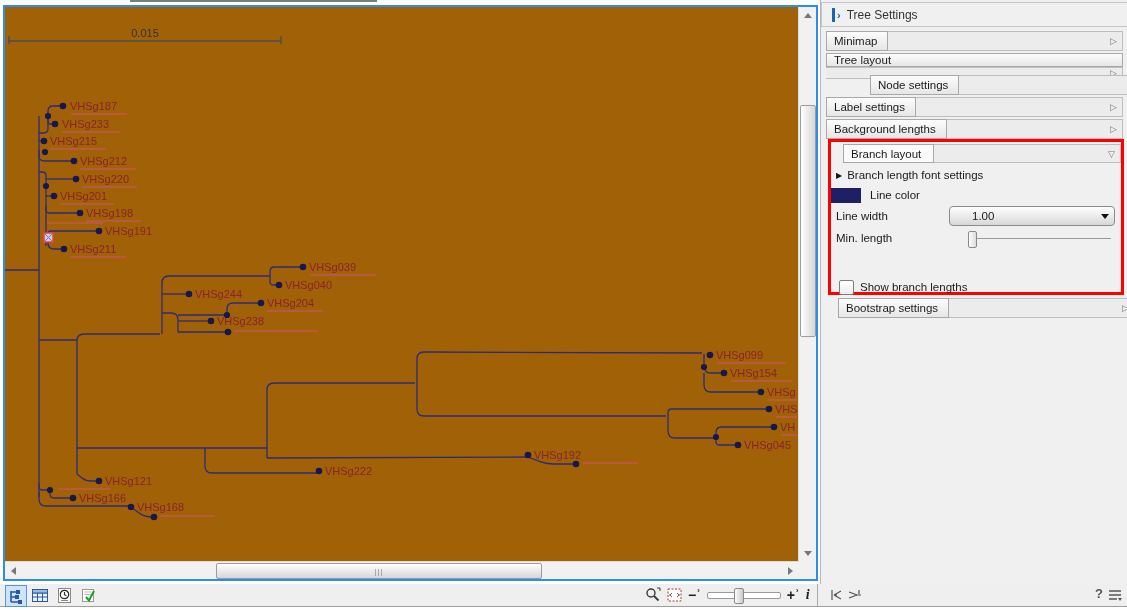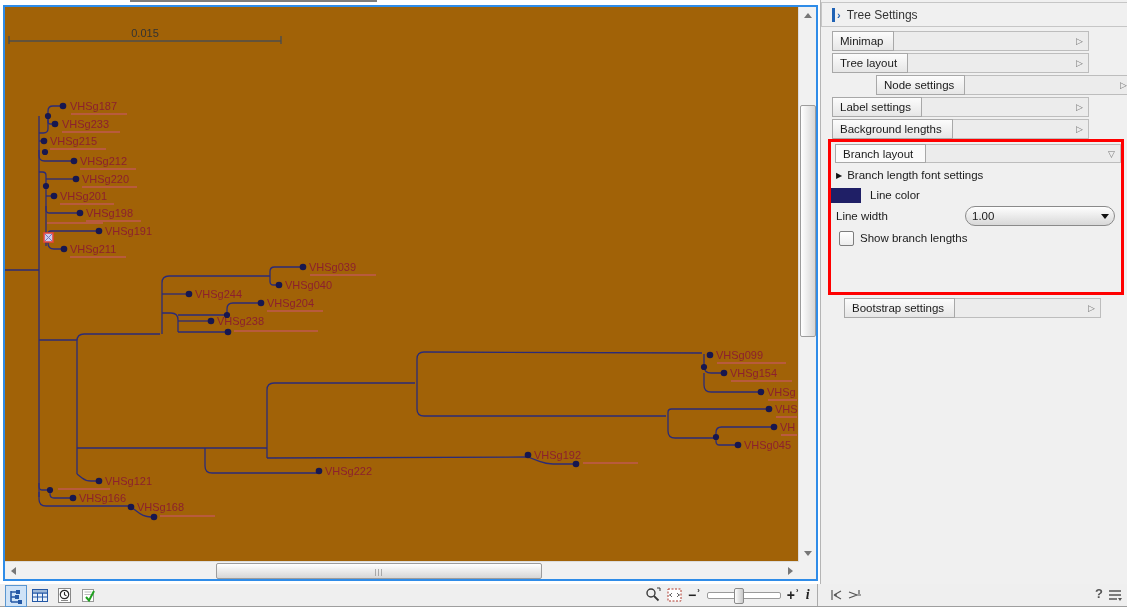--- a/index.html
+++ b/index.html
@@ -39,38 +39,38 @@
   #info-icon{font-family:"Liberation Serif",serif;font-weight:bold;font-style:italic;font-size:14px;}
   .panel-bot-icon{color:#555;}
   #help-icon{position:absolute;left:1095px;top:2px;font-size:13px;color:#555;font-weight:bold;}
   #sidepanel-menu-icon{position:absolute;left:1108px;top:4px;}
   
   #settings-panel{left:820px;top:0;width:307px;height:584px;background:#f0f0f0;border-left:1px solid #b5b5b5;}
   #sp-header{position:absolute;left:0;top:2px;width:306px;height:23px;background:#f0f0f0;border:1px solid #c6c6c6;
     display:flex;align-items:center;font-size:12px;color:#333;}
   #sp-header .bar{width:3px;height:14px;background:#1f62b5;margin-left:10px;margin-right:2px;}
   #sp-header .chev{color:#1f62b5;font-size:11px;margin-right:6px;font-weight:bold;}
-  .group-row{position:absolute;left:11px;width:257px;height:20px;display:flex;}
+  .group-row{position:absolute;left:5px;width:297px;height:20px;display:flex;}
   .group-label{height:18px;border:1px solid #a8a8a8;background:linear-gradient(#fcfcfc,#e6e6e6);
     font-size:11.5px;color:#1a1a1a;display:flex;align-items:center;padding:0 10px 0 7px;white-space:nowrap;}
   .group-fill{flex:1;height:18px;border:1px solid #bdbdbd;border-left:none;background:#ececec;
     display:flex;align-items:center;justify-content:flex-end;padding-right:5px;}
   .garrow{font-size:9px;color:#777;}
   #red-box{position:absolute;left:7px;top:139px;width:290px;height:150px;border:3px solid #f00;background:#f0f0f0;}
   #bl-header{display:flex;margin-top:2px;}
   #bl-label{height:17px;border:1px solid #a8a8a8;background:#fafafa;font-size:11.5px;color:#1a1a1a;
-    display:flex;align-items:center;padding:0 12px 0 7px;margin-left:4px;}
+    display:flex;align-items:center;padding:0 12px 0 7px;margin-left:12px;}
   #bl-fill{flex:1;height:17px;border:1px solid #bdbdbd;border-left:none;background:#ececec;
     display:flex;align-items:center;justify-content:flex-end;padding-right:5px;}
   .ctl-row{display:flex;align-items:center;height:22px;font-size:11.5px;color:#1a1a1a;padding-left:5px;}
   .ctl-row .lbl{flex:1;}
   .blk-arrow{font-size:8px;margin-right:5px;color:#111;}
   #line-color-swatch{width:30px;height:15px;margin-right:9px;}
   #line-width-select{width:142px;height:18px;border:1px solid #8a8a8a;background:linear-gradient(#fefefe,#d8d8d8);
-    margin-right:6px;display:flex;align-items:center;font-size:11.5px;padding-left:6px;border-radius:10px;}
+    margin-right:6px;display:flex;align-items:center;font-size:11.5px;padding-left:22px;border-radius:4px;}
   #line-width-select .dd{margin-left:auto;margin-right:5px;border-left:4px solid transparent;border-right:4px solid transparent;border-top:5px solid #111;width:0;height:0;}
   .slider-box{width:150px;height:17px;position:relative;margin-right:6px;}
   .slider-box.focus{outline:1px dotted #666;}
   .slider-track{position:absolute;left:4px;right:4px;top:8px;height:1px;background:#999;}
   .slider-thumb{position:absolute;top:1px;width:7px;height:15px;border-radius:2px;}
   .thumb-blue{background:linear-gradient(90deg,#c8ecfc,#2ea3dc);border:1px solid #1779ab;}
   .thumb-gray{background:linear-gradient(90deg,#fdfdfd,#dcdcdc);border:1px solid #8a8a8a;}
   .cb{width:13px;height:13px;border:1px solid #7d7d7d;background:linear-gradient(#fff,#ededed);margin-right:6px;border-radius:2px;}
   svg text{font-family:"Liberation Sans",sans-serif;}
 </style>
@@ -372,21 +372,21 @@
     <span>Tree Settings</span>
   </div>
 
   <div id="groups-container">
       <div class="group-row" style="top: 31px;">
         <div class="group-label">Minimap</div>
         <div class="group-fill">
           <span class="garrow">▷</span>
         </div>
       </div>
-      <div class="group-row" style="top: 53px;">
+      <div class="group-row" style="top: 53px; flex-direction: column;">
         <div class="group-label">Tree layout</div>
         <div class="group-fill">
           <span class="garrow">▷</span>
         </div>
       </div>
       <div class="group-row" style="top: 75px; padding-left: 44px;">
         <div class="group-label">Node settings</div>
         <div class="group-fill">
           <span class="garrow">▷</span>
         </div>
@@ -420,21 +420,28 @@
       <span id="line-color-swatch" style="background: rgb(31, 31, 102);"></span>
       <span>Line color</span>
     </div>
     <div class="ctl-row">
       <span class="lbl">Line width</span>
       <span id="line-width-select">
         <span>1.00</span>
         <span class="dd"></span>
       </span>
     </div>
-    <div class="ctl-row" style="padding-left:8px;">
+    <div class="ctl-row">
+      <span class="lbl">Min. length</span>
+      <span class="slider-box">
+        <span class="slider-track"></span>
+        <span class="slider-thumb thumb-gray" id="minlen-thumb" style="left: 2%;"></span>
+      </span>
+    </div>
+    <div class="ctl-row" style="padding-left:8px;margin-top:27px;">
       <span class="cb"></span>
       <span>Show branch lengths</span>
     </div>
   </div>
 
   <div class="group-row" style="top:298px;margin-left:12px;">
     <div class="group-label">Bootstrap settings</div>
     <div class="group-fill">
       <span class="garrow">▷</span>
     </div>

